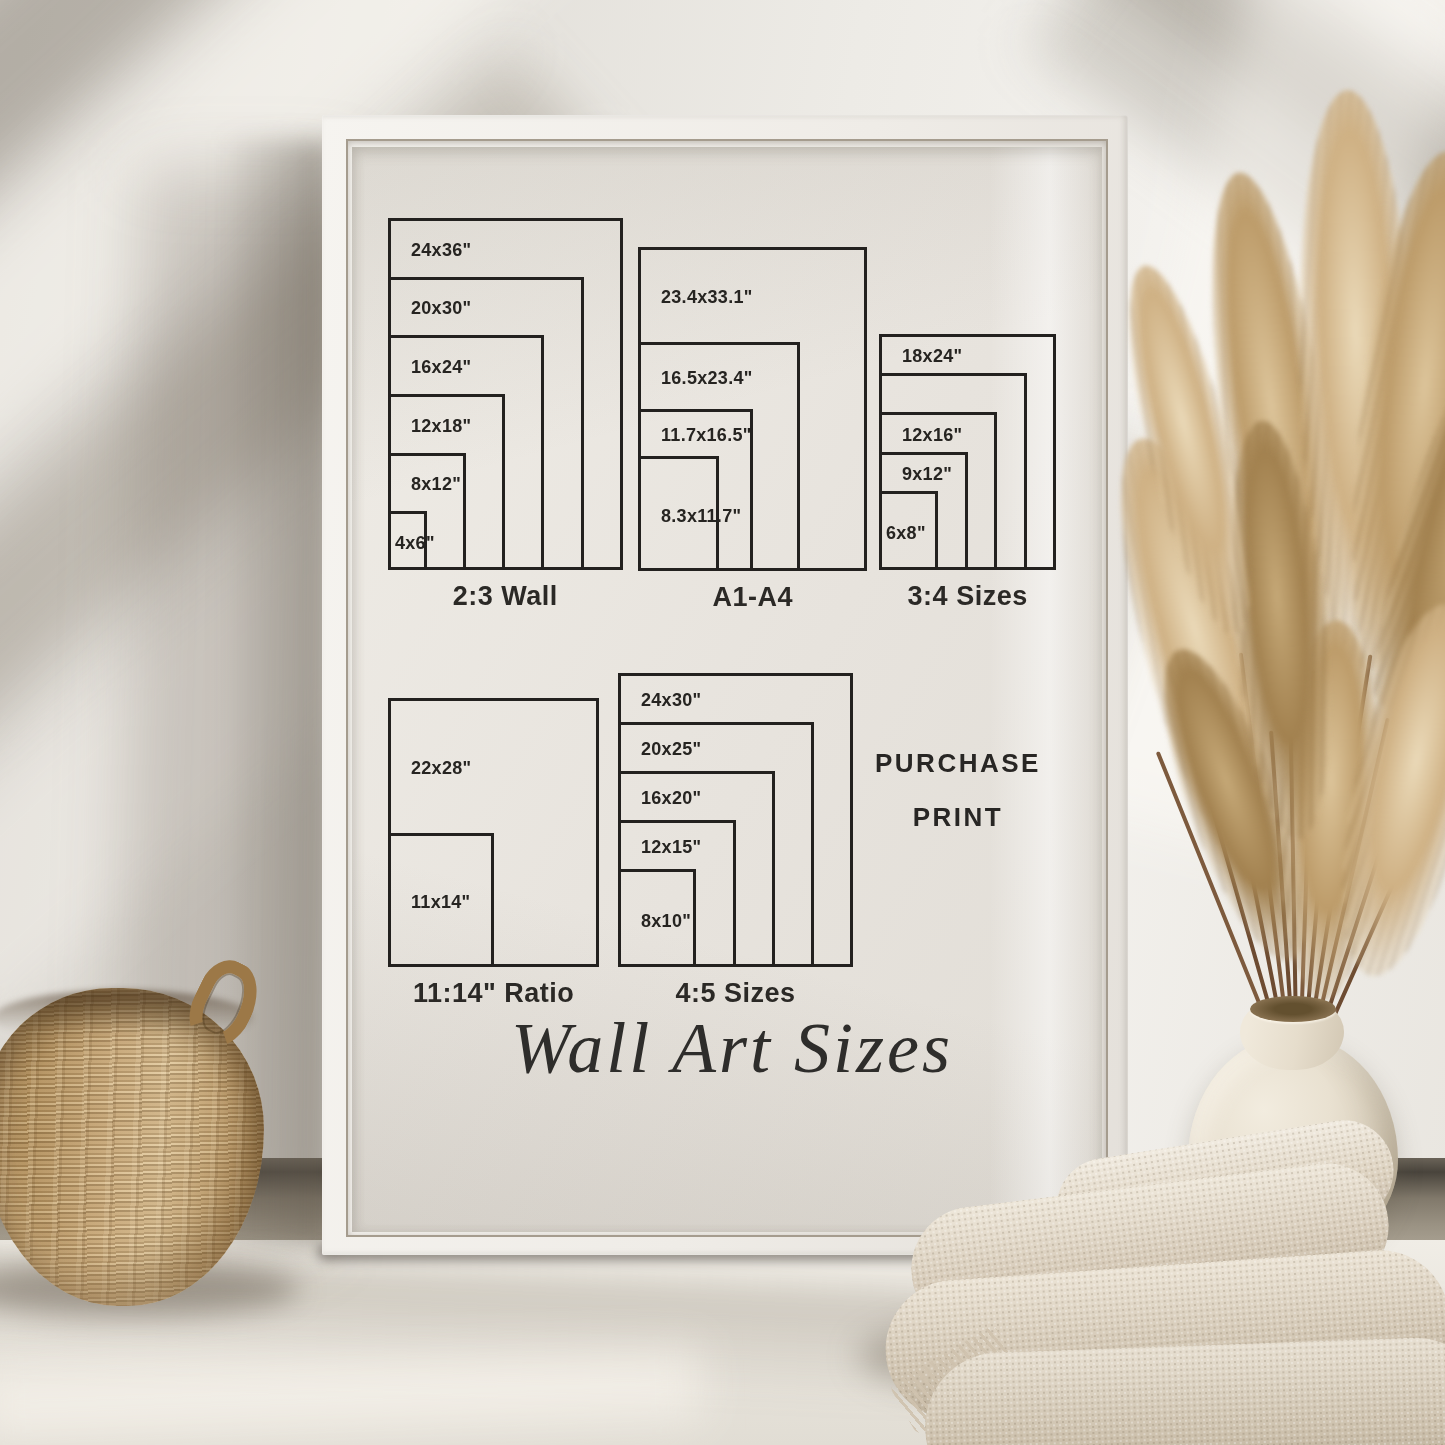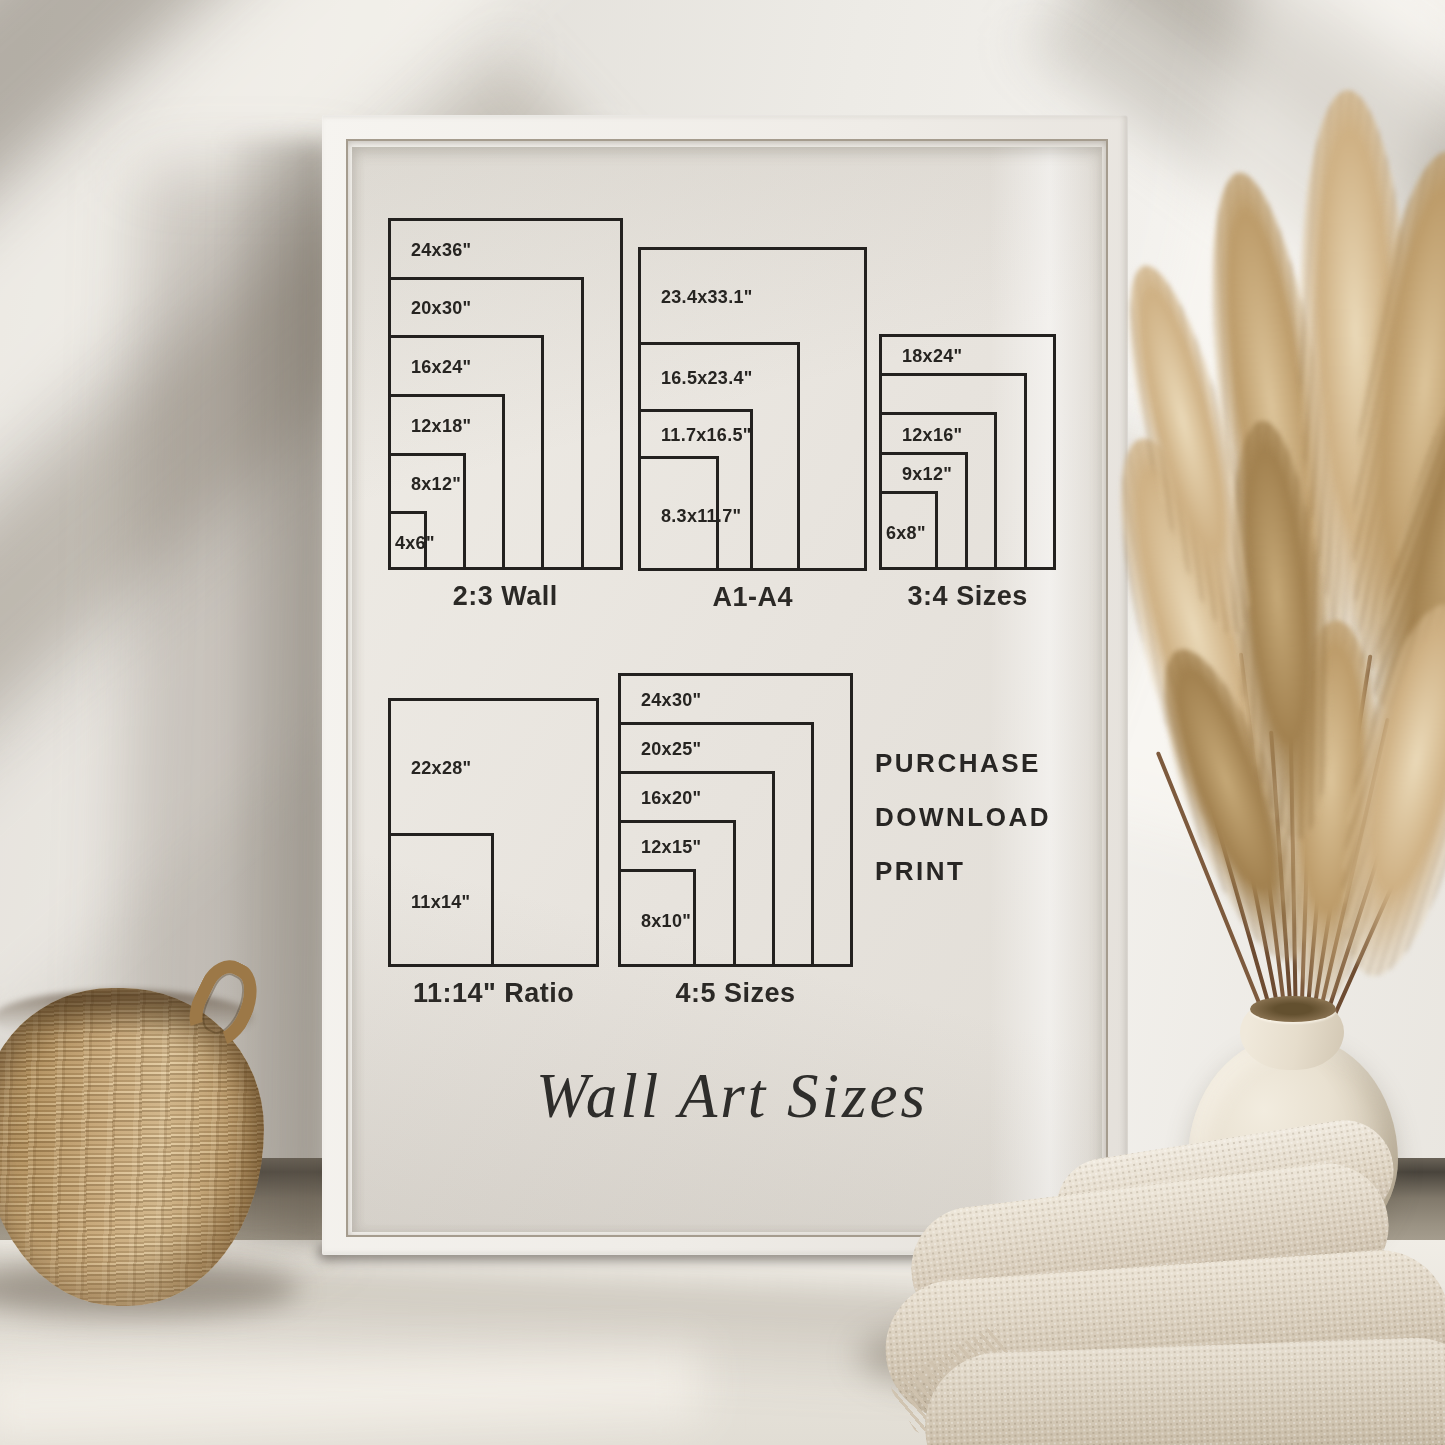--- a/index.html
+++ b/index.html
@@ -67,24 +67,24 @@
   .g3 { left:36px;  bottom:265px; }
   .g4 { left:266px; bottom:265px; }
   .size-rect { position:absolute; left:0; bottom:0; border:3px solid #23211f; }
   .size-label { position:absolute; top:0; left:0; right:0; display:flex; align-items:center;
     font-size:18px; font-weight:700; letter-spacing:.3px; color:#262421; white-space:nowrap; }
   .group-title { position:absolute; top:calc(100% + 11px); left:50%; transform:translateX(-50%);
     font-size:27px; font-weight:800; letter-spacing:.5px; color:#2b2926; white-space:nowrap; }
   
   .purchase { position:absolute; left:523px; top:601px; font-size:26px; font-weight:800;
     letter-spacing:2.5px; color:#282624; }
-  .purchase div { height:54px; }
-  .script-title { position:absolute; left:40px; top:913px; width:680px; text-align:center;
+  .purchase div { height:54px;text-align:center; }
+  .script-title { position:absolute; left:40px; top:860px; width:680px; text-align:center;
     font-family:"Liberation Serif", serif; font-style:italic; font-weight:400;
-    font-size:63px; letter-spacing:3px; color:#2e2d2b; }
+    font-size:72px; letter-spacing:3px; color:#2e2d2b; }
   
   .basket-shadow { position:absolute; left:-40px; top:1262px; width:340px; height:54px;
     border-radius:50%; background:rgba(90,80,66,.45); filter:blur(14px); }
   .basket {
     position:absolute; left:-18px; top:988px; width:282px; height:318px;
     border-radius:48% 52% 50% 50% / 42% 46% 58% 58%;
     background:
       repeating-linear-gradient(92deg, rgba(255,240,210,.12) 0 5px, rgba(96,68,34,.14) 5px 8px, rgba(0,0,0,0) 8px 26px),
       repeating-linear-gradient(178deg, rgba(255,238,205,.25) 0 2px, rgba(92,64,30,.32) 2px 4px, rgba(190,158,115,.28) 4px 7px, rgba(120,88,48,.30) 7px 9px),
       linear-gradient(95deg,#8e6f45 0%,#b3925f 18%,#cfb183 45%,#d9c095 62%,#c2a271 85%,#a0804f 100%);
@@ -250,21 +250,20 @@
             <div class="size-label" style="height: 49px; padding-left: 20px;">20x25"</div>
           </div>
           <div class="size-rect" style="width: 235.2px; height: 294px; z-index: 1;">
             <div class="size-label" style="height: 49px; padding-left: 20px;">24x30"</div>
           </div>
         <div class="group-title">4:5 Sizes</div>
       </div>
 
       <div class="purchase">
         <div>PURCHASE</div>
-        <div>DOWNLOAD</div>
         <div>PRINT</div>
       </div>
 
       <div class="script-title">Wall Art Sizes</div>
     </div>
   </div>
 
   <div class="basket-shadow"></div>
   <div class="basket">
     <div class="basket-rim"></div>

